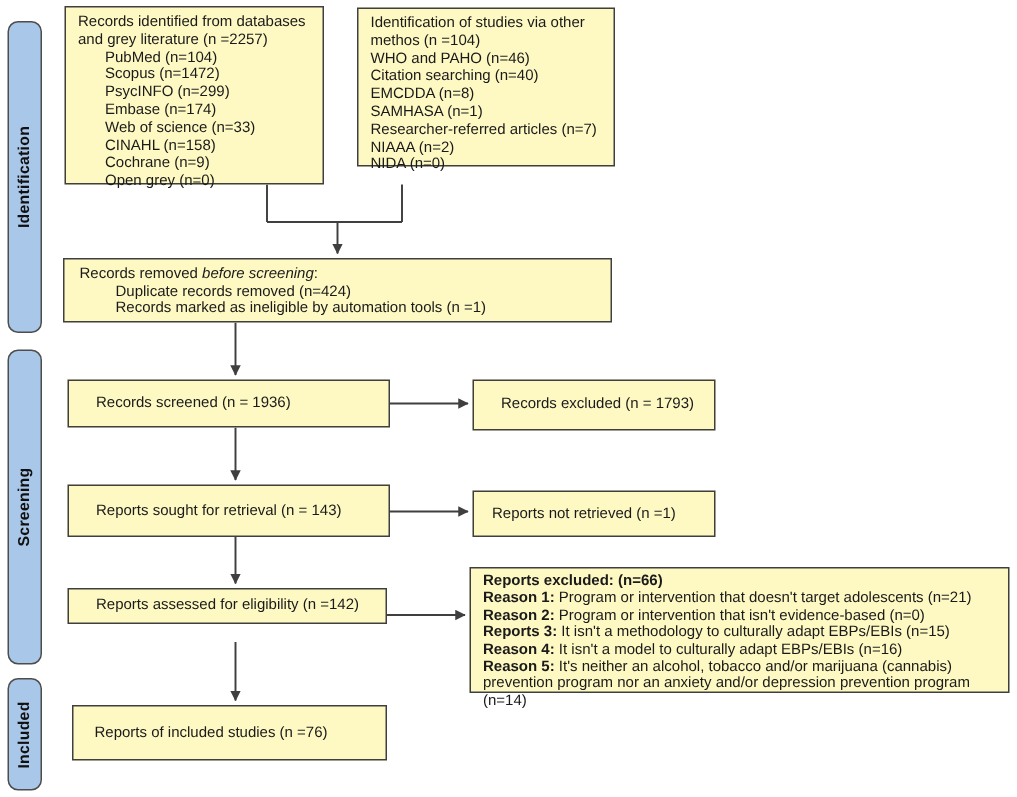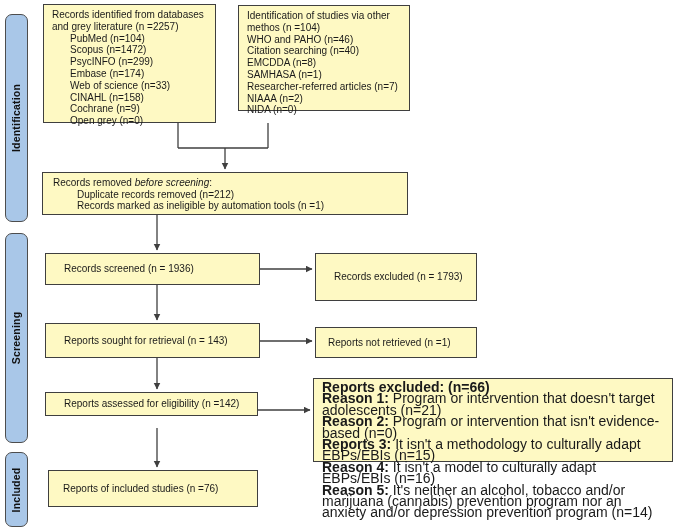--- a/index.html
+++ b/index.html
@@ -18,21 +18,21 @@
     color:#111;letter-spacing:0.2px;
   }
   .box{
     position:absolute;background:#fef9c3;border:1.4px solid #3f3f3f;
     box-sizing:border-box;font-size:10px;line-height:11.8px;
   }
   .box.pad{padding:4px 8px 2px 8px;}
   .box.single{display:flex;align-items:center;padding-left:18px;padding-right:6px;}
   .indent{padding-left:18px;}
   .indent-lg{padding-left:24px;}
-  .reasons{padding:3px 8px 2px 8px;line-height:11.4px;font-size:14px;}
+  .reasons{padding:3px 8px 2px 8px;line-height:11.4px;font-size:10px;}
   .bold{font-weight:bold;}
   .italic{font-style:italic;}
 </style>
 </head>
 <body>
 
 <div class="canvas">
 
   <svg class="connectors" viewBox="0 0 678 531" xmlns="http://www.w3.org/2000/svg">
     <defs>
@@ -83,28 +83,28 @@
     <div>Citation searching (n=40)</div>
     <div>EMCDDA (n=8)</div>
     <div>SAMHASA (n=1)</div>
     <div>Researcher-referred articles (n=7)</div>
     <div>NIAAA (n=2)</div>
     <div>NIDA (n=0)</div>
   </div>
 
   <div class="box" style="left:42px;top:172px;width:366px;height:43px;padding:4px 10px;line-height:11.6px;">
     <div><span>Records removed </span><span class="italic">before screening</span><span>:</span></div>
-    <div class="indent-lg">Duplicate records removed (n=212)</div>
+    <div class="indent-lg">Duplicate records removed (n=424)</div>
     <div class="indent-lg">Records marked as ineligible by automation tools (n =1)</div>
   </div>
 
   <div class="box single" style="left:45px;top:253px;width:215px;height:32px;">
     <span>Records screened (n = 1936)</span>
   </div>
-  <div class="box single" style="left:315px;top:253px;width:162px;height:48px;">
+  <div class="box single" style="left:315px;top:253px;width:162px;height:34px;">
     <span>Records excluded (n = 1793)</span>
   </div>
 
   <div class="box single" style="left:45px;top:323px;width:215px;height:35px;">
     <span>Reports sought for retrieval (n = 143)</span>
   </div>
   <div class="box single" style="left:315px;top:327px;width:162px;height:31px;padding-left:12px;">
     <span>Reports not retrieved (n =1)</span>
   </div>
 

